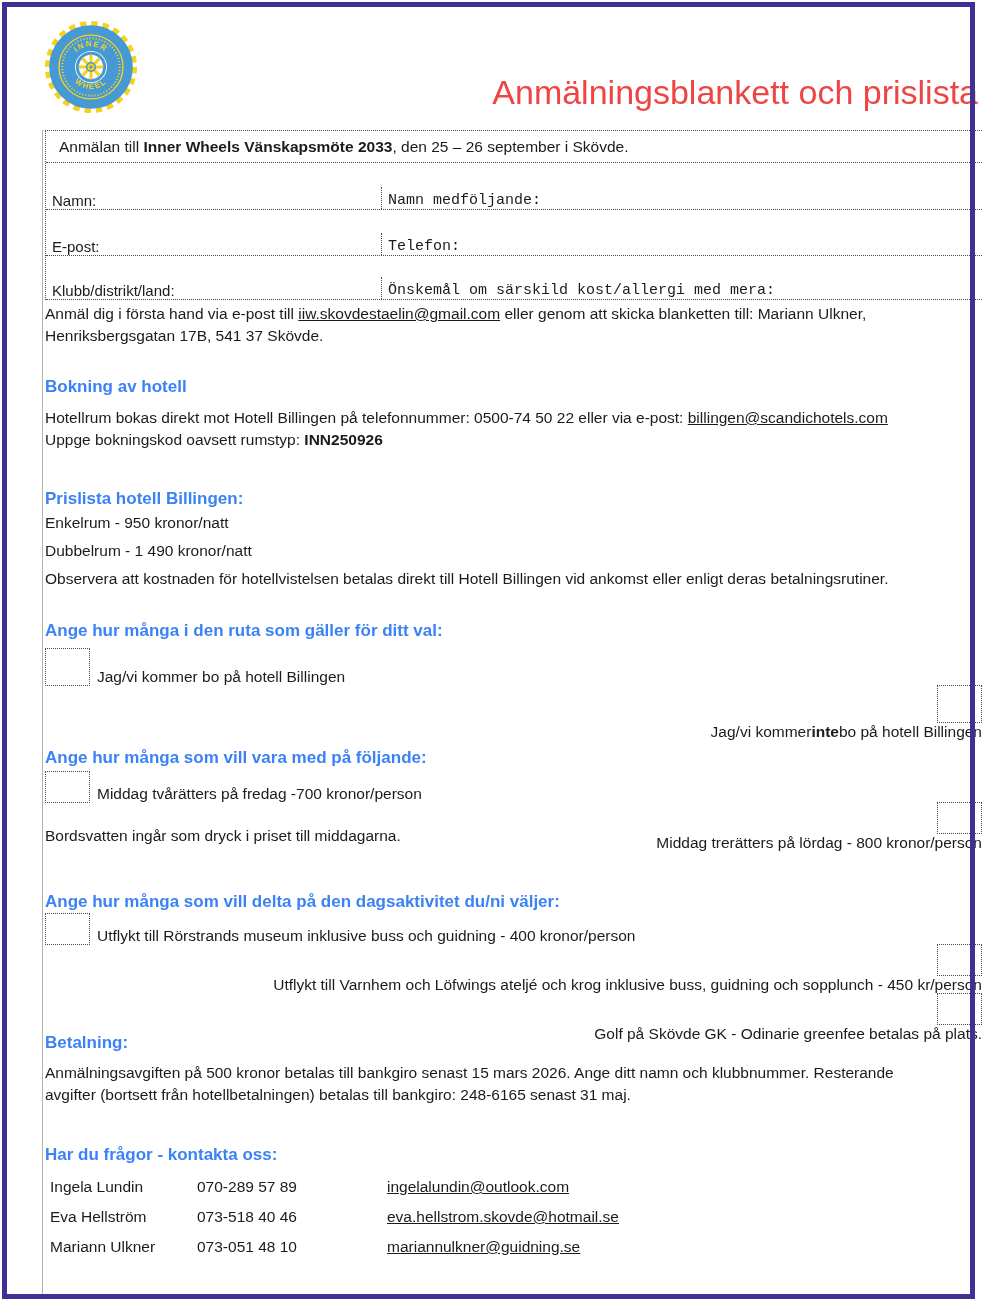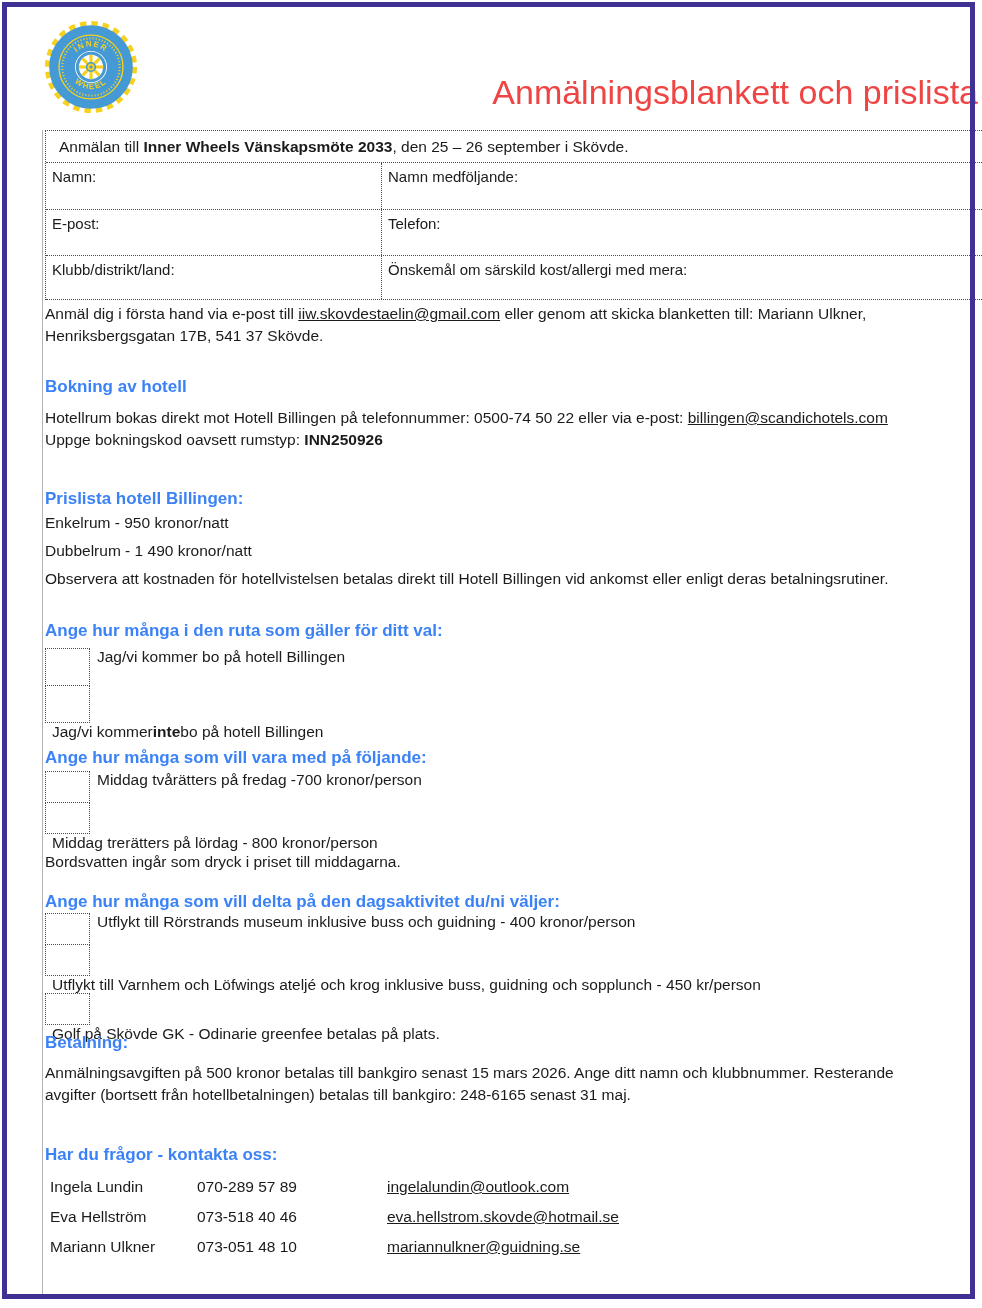--- a/index.html
+++ b/index.html
@@ -19,28 +19,28 @@
     font-size:34px;line-height:40px;color:#ef4444;white-space:nowrap;
   }
   .abs{position:absolute;left:45px;width:937px;}
   .heading{font-size:17px;font-weight:bold;color:#3b82f6;white-space:nowrap;line-height:21px;}
   .line{font-size:15.5px;line-height:22px;white-space:nowrap;}
   .b{font-weight:bold;}
   .u{text-decoration:underline;}
   
   .fields-table{top:130px;border-top:1px dotted #4a4a4a;border-left:1px dotted #4a4a4a;box-sizing:border-box;}
   .ft-header{height:31px;line-height:31px;border-bottom:1px dotted #4a4a4a;padding-left:13px;font-size:15.5px;white-space:nowrap;}
-  .ft-row{display:flex;border-bottom:1px dotted #4a4a4a;}
+  .ft-row{display:flex;border-bottom:1px dotted #4a4a4a;align-items:flex-end;}
   .ft-row.r1{height:46px;}
   .ft-row.r2{height:45px;}
   .ft-row.r3{height:43px;}
   .ft-cell-l{width:336px;border-right:1px dotted #4a4a4a;padding:5px 0 0 6px;box-sizing:border-box;font-size:15px;}
-  .ft-cell-r{flex:1;padding:5px 16px 0 6px;font-size:15px;white-space:nowrap;}
+  .ft-cell-r{flex:1;padding:5px 16px 0 6px;font-size:15px;white-space:nowrap;font-family:Liberation Mono, monospace;}
   
-  .opt-row{display:flex;align-items:flex-start;}
+  .opt-row{display:flex;align-items:flex-end;}
   .opt-row + .opt-row{margin-top:-1px;flex-direction:column;}
   .cnt-box{width:45px;border:1px dotted #4a4a4a;box-sizing:border-box;background:#fff;}
   .opt-row.h38 .cnt-box{height:38px;}
   .opt-row.h32 .cnt-box{height:32px;}
   .opt-label{margin-left:7px;font-size:15.5px;white-space:nowrap;display:flex;align-items:center;}
   
   .contact-row{display:flex;height:30px;line-height:30px;font-size:15.5px;padding-left:5px;align-items:center;}
   .c-name{width:147px;}
   .c-phone{width:190px;}
   .c-email{flex:1;}
@@ -133,21 +133,21 @@
 <div class="abs" style="top:771px">
   <div class="opt-row h32">
     <div class="cnt-box"></div>
     <div class="opt-label">Middag tvårätters på fredag -700 kronor/person</div>
   </div>
   <div class="opt-row h32">
     <div class="cnt-box"></div>
     <div class="opt-label">Middag trerätters på lördag - 800 kronor/person</div>
   </div>
 </div>
-<div class="abs line" style="top:851px">Bordsvatten ingår som dryck i priset till middagarna.</div>
+<div class="abs line" style="top:825px">Bordsvatten ingår som dryck i priset till middagarna.</div>
 
 <div class="abs heading" style="top:891px">Ange hur många som vill delta på den dagsaktivitet du/ni väljer:</div>
 <div class="abs" style="top:913px">
   <div class="opt-row h32">
     <div class="cnt-box"></div>
     <div class="opt-label">Utflykt till Rörstrands museum inklusive buss och guidning - 400 kronor/person</div>
   </div>
   <div class="opt-row h32">
     <div class="cnt-box"></div>
     <div class="opt-label">Utflykt till Varnhem och Löfwings ateljé och krog inklusive buss, guidning och sopplunch - 450 kr/person</div>

